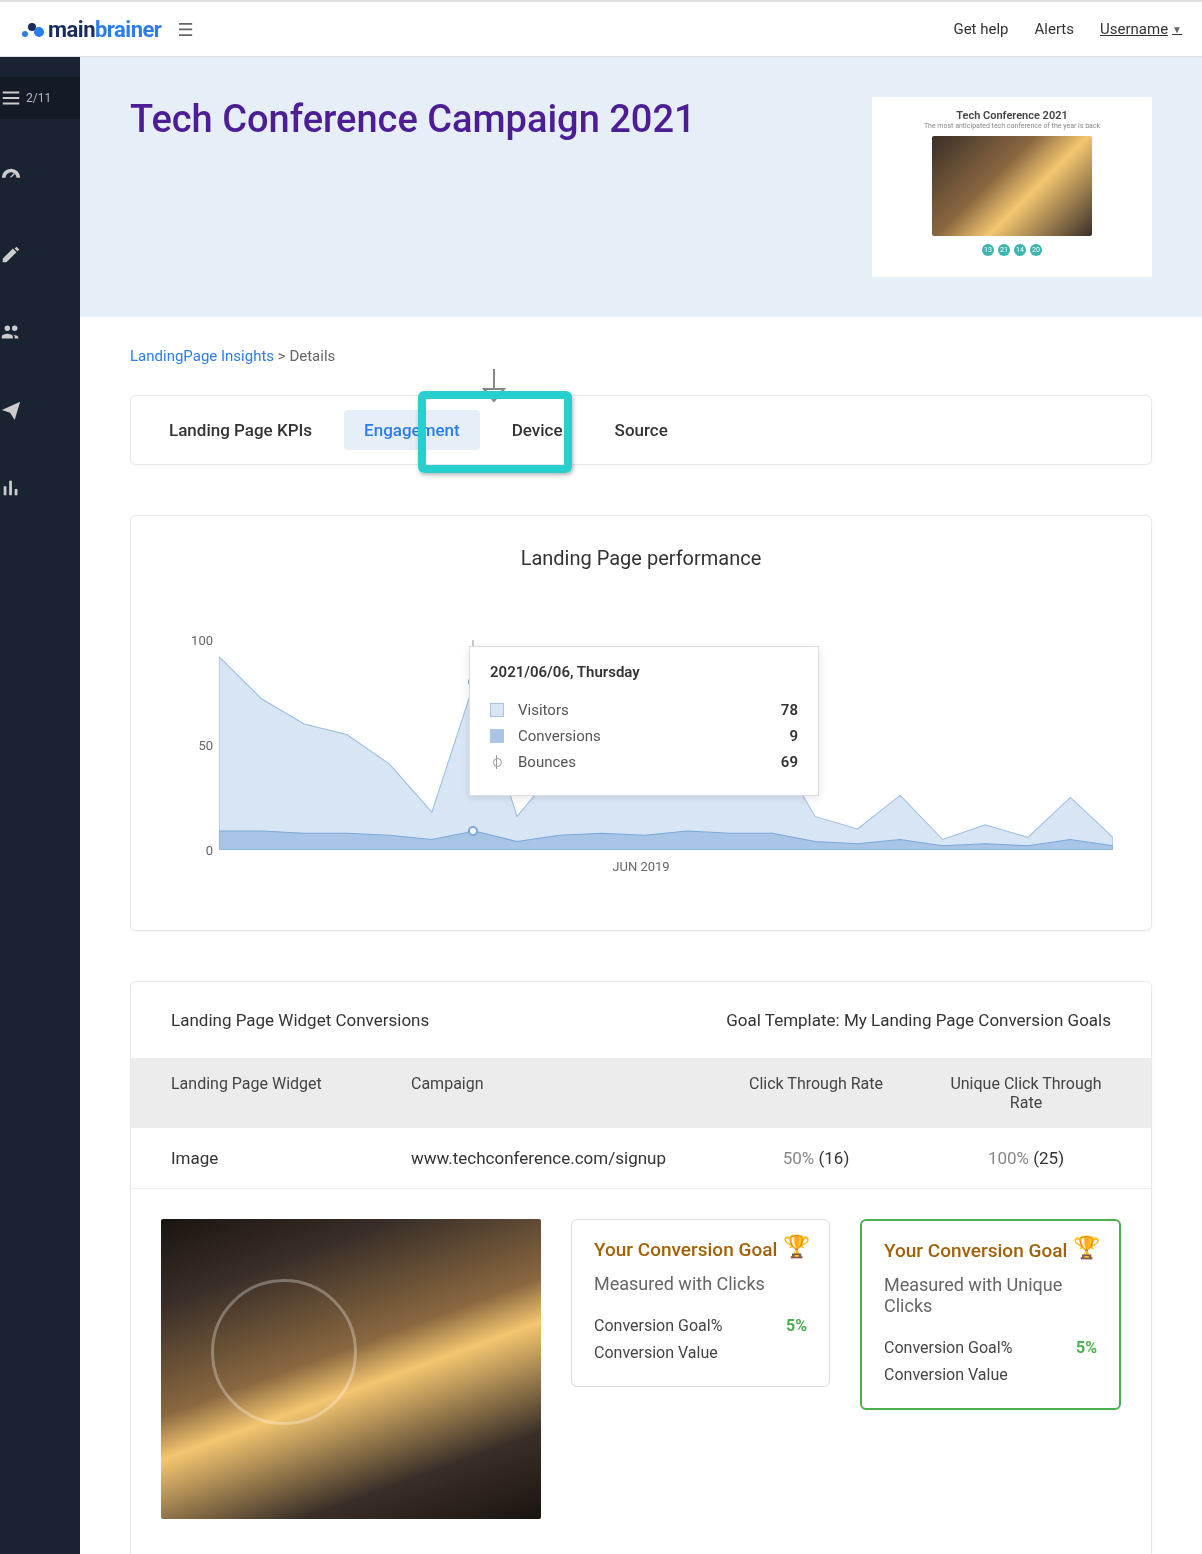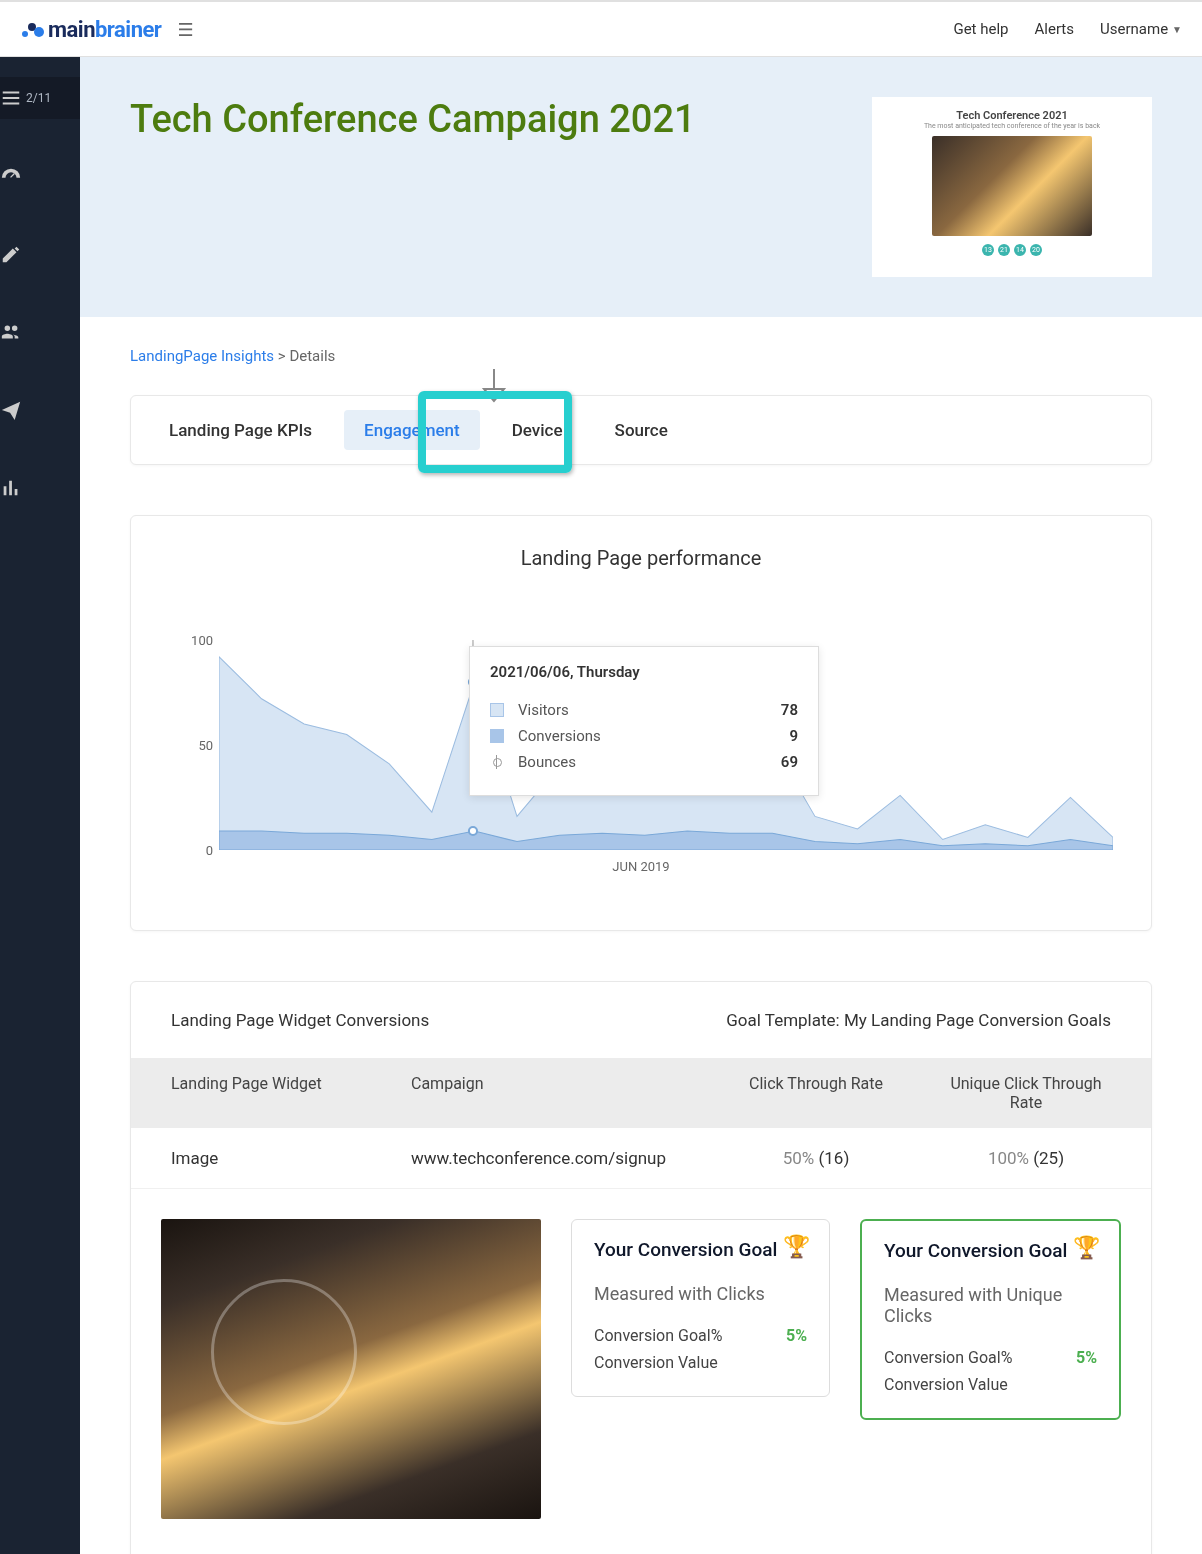--- a/index.html
+++ b/index.html
@@ -9,33 +9,33 @@
 .logo-dots { width: 24px; height: 24px; position: relative; }
 .logo-dots span { position: absolute; border-radius: 50%; background: #2b7de9; }
 .logo-dots span:nth-child(1){ width:6px;height:6px;left:2px;top:14px; }
 .logo-dots span:nth-child(2){ width:8px;height:8px;left:8px;top:6px;background:#1a2b5c; }
 .logo-dots span:nth-child(3){ width:10px;height:10px;left:14px;top:10px;background:#2b7de9; }
 .logo-text { font-weight:700; font-size:22px; color:#1a2b5c; letter-spacing:-0.5px; }
 .logo-text .brain { color:#2b7de9; }
 .hamburger { margin-left: 16px; font-size: 18px; color: #666; cursor: pointer; }
 .topbar-right { margin-left: auto; display: flex; align-items: center; gap: 26px; font-size: 15px; color: #333; }
 .topbar-right .link { cursor: pointer; }
-.user-menu { display: flex; align-items: center; gap: 4px; }
+.user-menu { display: flex; align-items: center; gap: 4px; text-decoration: underline; }
 .caret-down { font-size: 10px; color: #666; }
 
 .shell { display:flex; }
 .leftnav { width: 80px; background: #1a2332; min-height: 1497px; padding-top: 20px; display:flex; flex-direction:column; align-items:center; gap:36px; color:#b0b8c4; }
 .leftnav .item { display:flex; align-items:center; gap:4px; font-size:12px; cursor:pointer; width:100%; padding:10px 0; }
 .leftnav .item.active { background:#141a26; }
 .leftnav svg { width:22px; height:22px; fill:#ccc; }
 .leftnav .label { font-size:12px; }
 
 .main { flex:1; }
 .hero { background:#e6eff8; padding: 40px 50px 40px 50px; display:flex; align-items:flex-start; gap:60px; }
-.hero h1 { font-size:38px; font-weight:500; color:#4d7c0f; }
+.hero h1 { font-size:38px; font-weight:500; color:#4c1d95; }
 .preview { margin-left:auto; width:280px; height:180px; background:#fff; display:flex; flex-direction:column; align-items:center; padding:12px; }
 .preview-title { font-size:11px; color:#444; font-weight:600; }
 .preview-sub { font-size:7px; color:#888; margin-bottom:6px;}
 .preview-img { width:160px; height:100px; background:linear-gradient(135deg,#3a2f28 0%,#8a6840 40%,#f4c670 60%,#3a2f28 100%); border-radius:2px; }
 .preview-dots { display:flex; gap:4px; margin-top:8px; }
 .preview-dots span { width:12px;height:12px;border-radius:50%;background:#3bb5ae;display:flex;align-items:center;justify-content:center;font-size:7px;color:#fff;}
 
 .content { padding: 30px 50px 60px; }
 .breadcrumb { font-size:15px; margin-bottom:30px; }
 .breadcrumb a { color:#2b7de9; text-decoration:none; }
@@ -79,21 +79,21 @@
 .col2 { width:280px; }
 .col3 { width:250px; text-align:center; }
 .col4 { flex:1; text-align:center; }
 .muted { color:#888; }
 
 .goal-row { display:flex; gap:30px; padding:30px 30px 40px; align-items:flex-start; }
 .goal-img { width:380px; height:300px; background:linear-gradient(160deg,#1a1410 0%,#3a2f28 20%,#8a6840 45%,#f4c670 55%,#3a2f28 80%,#1a1410 100%); border-radius:2px; position:relative; overflow:hidden; }
 .goal-img::after{ content:''; position:absolute; left:50px; top:60px; width:140px;height:140px;border:3px solid rgba(255,255,255,0.3);border-radius:50%; }
 .goal-card { flex:1; border:1px solid #ddd; border-radius:6px; padding:18px 22px 20px; position:relative; }
 .goal-card.good { border:2px solid #4caf50; }
-.goal-card h3 { font-size:19px; font-weight:500; color:#0f172a; margin-bottom:22px; }
+.goal-card h3 { font-size:19px; font-weight:500; color:#a16207; margin-bottom:12px; }
 .goal-card .sub { font-size:18px; color:#666; margin-bottom:18px; }
 .trophy { position:absolute; right:18px; top:14px; font-size:22px; }
 .trophy.gold { color:#e8b82e; }
 .trophy.green { color:#4caf50; }
 .goal-line { display:flex; font-size:16px; color:#444; padding:4px 0; }
 .goal-line .pct { margin-left:auto; color:#4caf50; font-weight:700; }
 </style>
 </head>
 <body>
 

